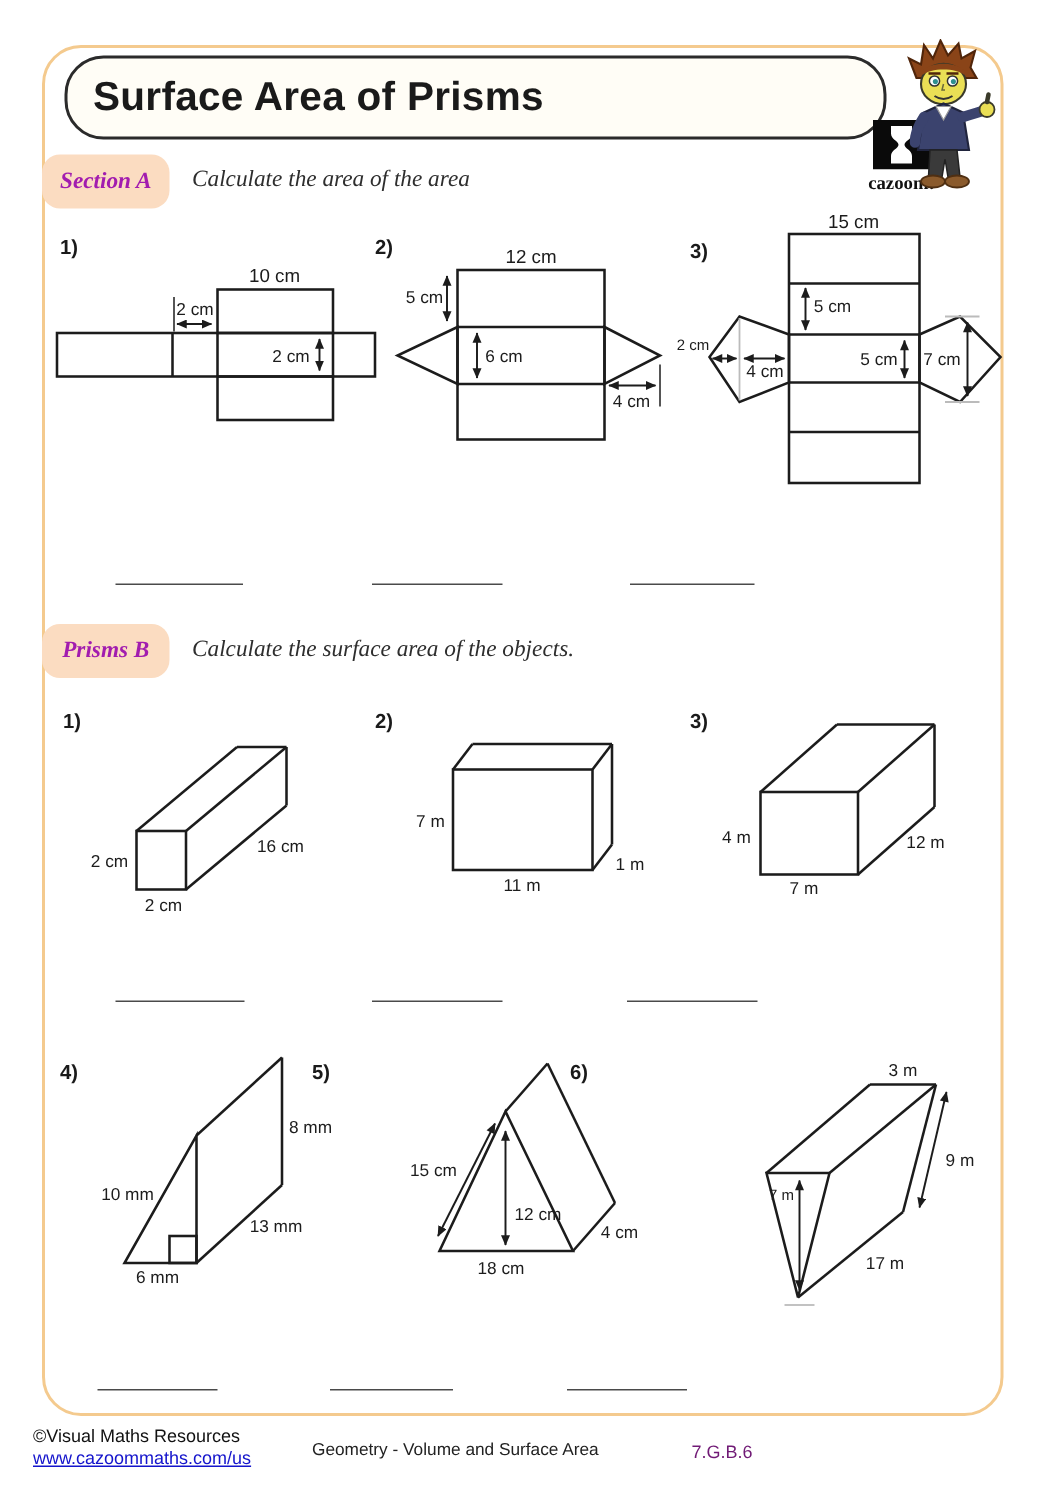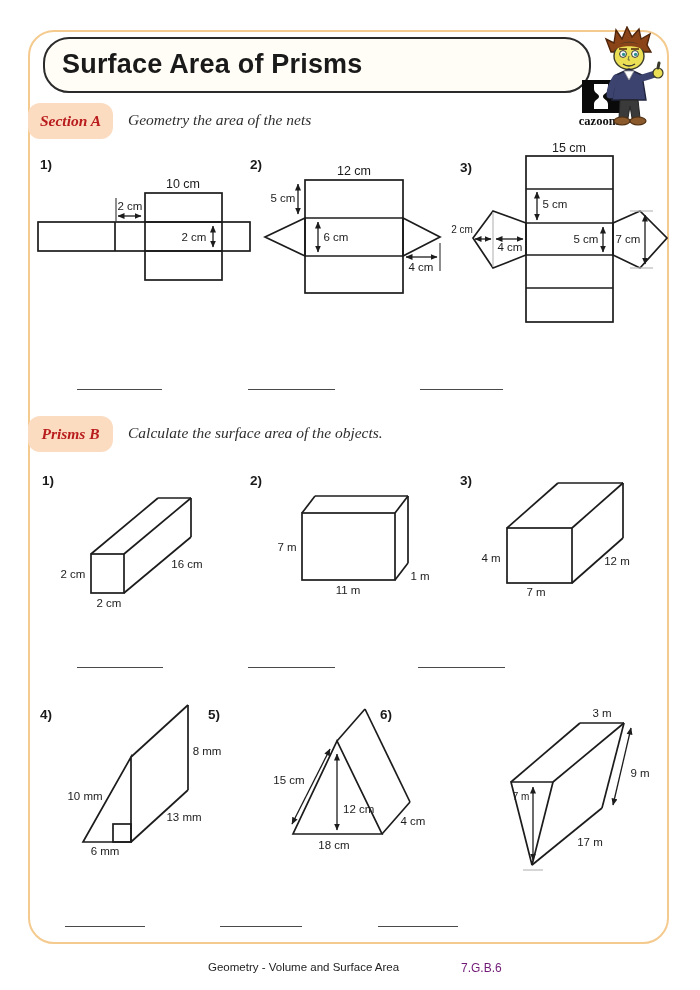--- a/index.html
+++ b/index.html
@@ -10,21 +10,21 @@
   .title-box{position:absolute;left:43px;top:37px;width:544px;height:52px;
         background:#fffdf6;border:2.5px solid #2b2b2b;border-radius:26px;}
   .title-text{position:absolute;left:17px;top:10px;font-size:27px;font-weight:bold;
         letter-spacing:0.2px;color:#1a1a1a;}
   .logo{position:absolute;left:531px;top:41px;width:50px;text-align:center;}
   .logo-text{font-family:"Liberation Serif",serif;font-weight:bold;font-size:12.5px;
         margin-top:-3px;color:#111;}
   .section-badge{position:absolute;width:85px;height:36px;background:#fbdcc1;
         border-radius:12px;display:flex;align-items:center;justify-content:center;
         font-family:"Liberation Serif",serif;font-weight:bold;font-style:italic;
-        font-size:15.5px;color:#b91c1c;}
+        font-size:15.5px;color:#a21caf;}
   .instruction{position:absolute;left:128px;font-family:"Liberation Serif",serif;
         font-style:italic;font-size:15.5px;color:#2e2e2e;}
   .qnum{position:absolute;font-size:13.5px;font-weight:bold;color:#1a1a1a;}
   .ans-line{position:absolute;height:0;border-top:1.3px solid #4a4a4a;}
   .art{position:absolute;left:0;top:0;}
   .shape{fill:none;stroke:#1c1c1c;stroke-width:1.7;}
   .edge{stroke:#1c1c1c;stroke-width:1.7;fill:none;}
   .arrow{stroke:#1c1c1c;stroke-width:1.3;marker-start:url(#aS);marker-end:url(#aE);}
   .tick{stroke:#1c1c1c;stroke-width:1;}
   .ghost{stroke:#bbbbbb;stroke-width:1.2;}
@@ -74,21 +74,21 @@
       <path d="M22,52 C18,58 16,64 16,69" fill="none" stroke="#3b436e" stroke-width="7" stroke-linecap="round"></path>
       <path d="M26,74 L44,74 L46,92 L38,92 L36,80 L34,92 L25,92 Z" fill="#3a3a3a" stroke="#222" stroke-width="1"></path>
       <ellipse cx="28" cy="95" rx="8" ry="4" fill="#8a5a2c" stroke="#4f2f12" stroke-width="1.2"></ellipse>
       <ellipse cx="44" cy="95" rx="8" ry="4" fill="#8a5a2c" stroke="#4f2f12" stroke-width="1.2"></ellipse>
     </g>
   </svg>
 
   <div class="section-badge" style="left:28px;top:103px;">
     <span>Section A</span>
   </div>
-  <div class="instruction" style="top:111px;">Geometry the area of the nets</div>
+  <div class="instruction" style="top:111px;">Calculate the area of the area</div>
 
   <div class="section-badge" style="left:28px;top:416px;">
     <span>Prisms B</span>
   </div>
   <div class="instruction" style="top:424px;">Calculate the surface area of the objects.</div>
 
   <div class="qnum" style="left:40px;top:157px;">1)</div>
   <div class="qnum" style="left:250px;top:157px;">2)</div>
   <div class="qnum" style="left:460px;top:160px;">3)</div>
   <div class="qnum" style="left:42px;top:473px;">1)</div>
@@ -244,16 +244,20 @@
       <line class="ghost" x1="523" y1="870" x2="543" y2="870"></line>
       <line class="arrow" x1="631" y1="728" x2="613" y2="805"></line>
       <line class="arrow" x1="533" y1="787" x2="533" y2="860"></line>
       <text class="dim" x="602" y="717" text-anchor="middle">3 m</text>
       <text class="dim" x="640" y="777" text-anchor="middle">9 m</text>
       <text class="dim-sm" x="521" y="800" text-anchor="middle">7 m</text>
       <text class="dim" x="590" y="846" text-anchor="middle">17 m</text>
     </g>
   </svg>
 
+  <div class="footer-left">
+    <div>©Visual Maths Resources</div>
+    <a class="footer-link" href="#">www.cazoommaths.com/us</a>
+  </div>
   <div class="footer-center">Geometry - Volume and Surface Area</div>
   <div class="footer-right">7.G.B.6</div>
 
 </div>
 
 </body></html>

